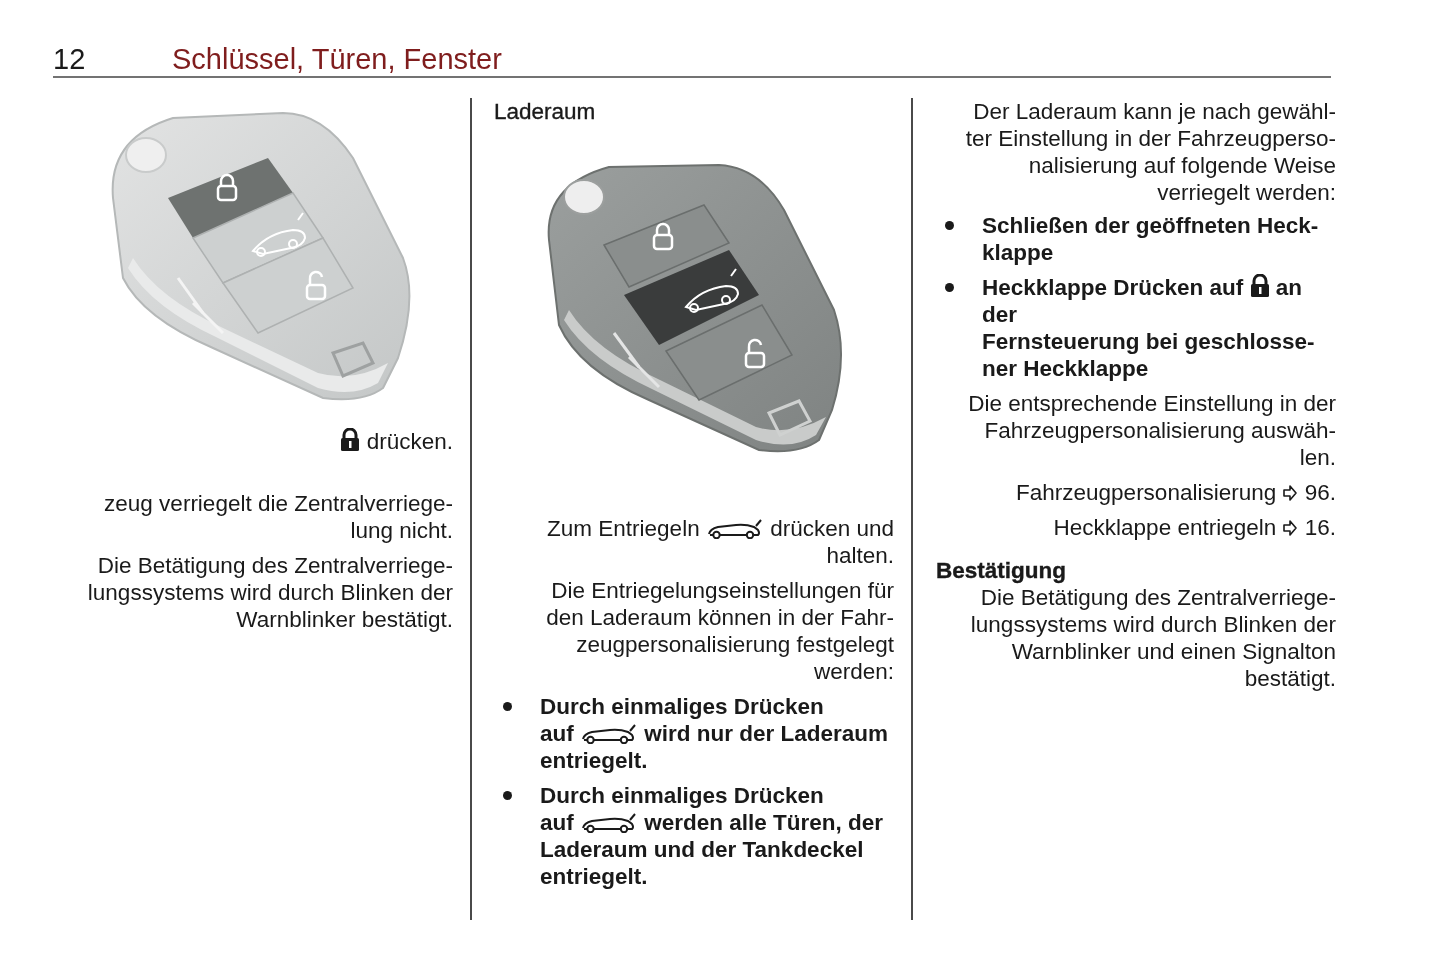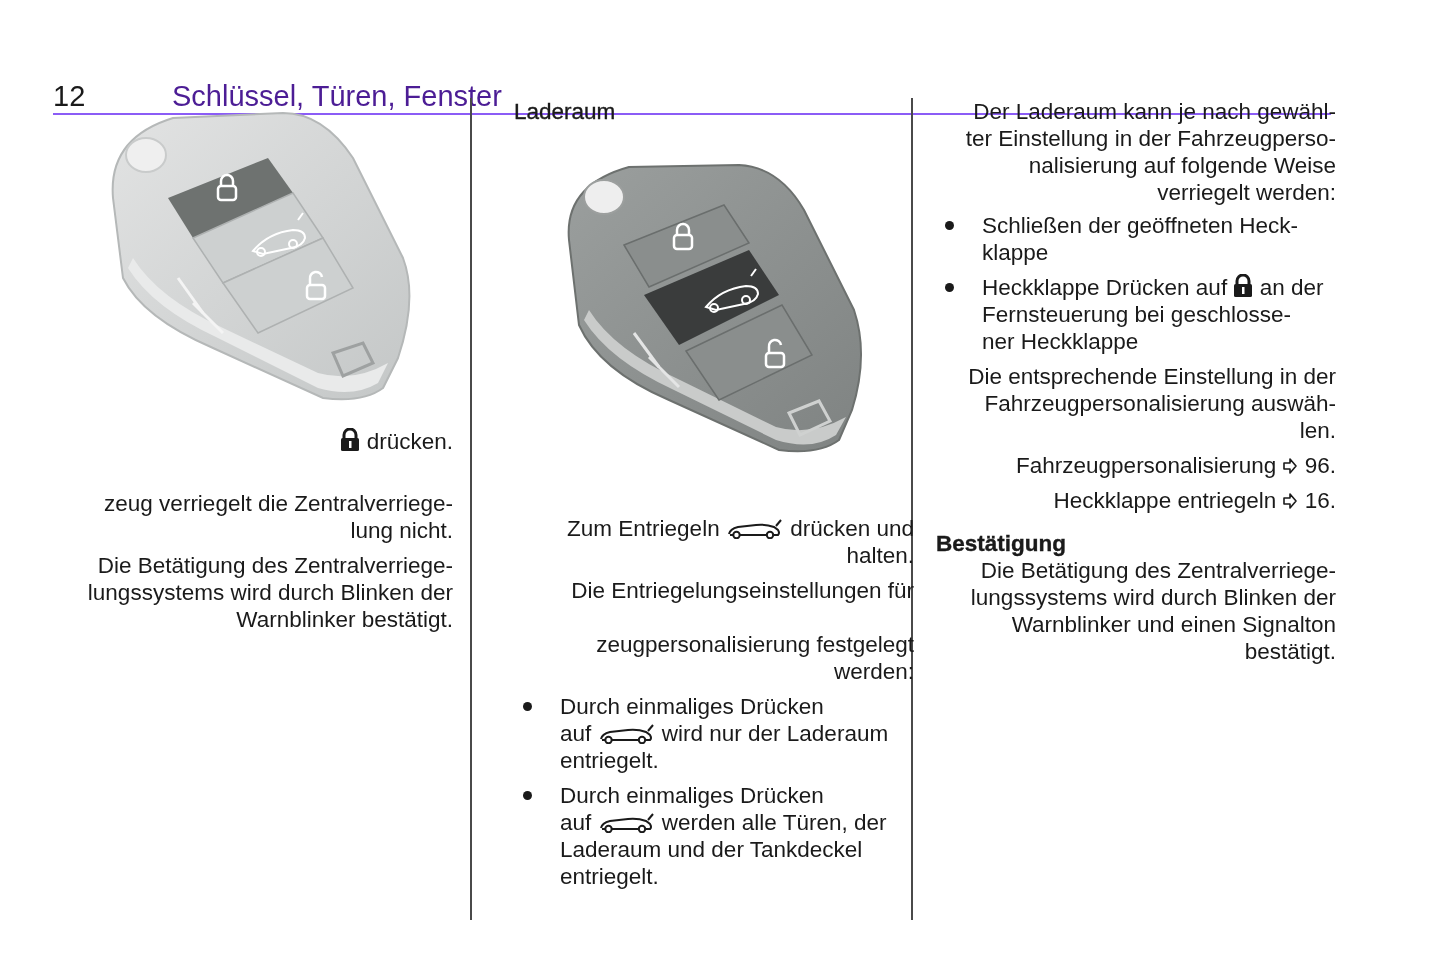--- a/index.html
+++ b/index.html
@@ -14,71 +14,71 @@
       overflow: hidden;
       font-family: "Liberation Sans", sans-serif;
       color: #1a1a1a;
     }
     .page-header {
       position: absolute;
       left: 53px;
       top: 40px;
       width: 1278px;
       height: 36px;
-      border-bottom: 2px solid #8b5cf6;
-      margin-top: 37px;
+      border-bottom: 2px solid #737373;
     }
     .page-number {
       position: absolute;
       left: 0;
       top: 2px;
       font-size: 29px;
       line-height: 34px;
       color: #1a1a1a;
     }
     .page-title {
       position: absolute;
       left: 119px;
       top: 2px;
       font-size: 29px;
       line-height: 34px;
-      color: #4c1d95;
+      color: #7f1d1d;
     }
     .col-divider {
       position: absolute;
       top: 98px;
       height: 822px;
       width: 2px;
       background: #4a4a4a;
     }
     .col {
       position: absolute;
       top: 98px;
       font-size: 22.5px;
       line-height: 27px;
     }
     .col-1 { left: 53px; width: 400px; }
-    .col-2 { left: 514px; width: 400px; }
+    .col-2 { left: 494px; width: 400px; }
     .col-3 { left: 936px; width: 400px; }
 
     p {
       margin: 0 0 8px 0;
       text-align: right;
     }
     .heading {
       font-weight: normal;
       font-size: 22.5px;
       line-height: 27px;
       margin: 0;
       -webkit-text-stroke: 0.35px #1a1a1a;
     }
     ul.bullets {
       list-style: none;
       margin: 4px 0 8px 0;
       padding: 0;
+      font-weight: bold;
     }
     ul.bullets li {
       position: relative;
       padding-left: 46px;
       margin: 0 0 8px 0;
     }
     ul.bullets li .bullet {
       position: absolute;
       left: 9px;
       top: 9px;
@@ -208,21 +208,21 @@
         <path d="M3 17 Q4 12 12 10 L30 8 Q40 7 48 10 L52 13 Q54 16 52 18 L48 18 M40 18 L14 18 M7 18 L4 18" fill="none" stroke="#1a1a1a" stroke-width="2"></path>
         <circle cx="10.5" cy="18" r="3.2" fill="none" stroke="#1a1a1a" stroke-width="2"></circle>
         <circle cx="44" cy="18" r="3.2" fill="none" stroke="#1a1a1a" stroke-width="2"></circle>
         <path d="M50 9 L55 3" stroke="#1a1a1a" stroke-width="2"></path>
       </svg><span> drücken und</span><br>
     <span>halten.</span>
   </p>
 
   <p>
     <span>Die Entriegelungseinstellungen für</span><br>
-    <br>
+    <span>den Laderaum können in der Fahr-</span><br>
     <span>zeugpersonalisierung festgelegt</span><br>
     <span>werden:</span>
   </p>
 
   <ul class="bullets">
     <li>
       <span class="bullet"></span>
       <span>Durch einmaliges Drücken</span><br>
       <span>auf </span><svg class="inline-icon" width="58" height="22" viewBox="0 0 58 22">
           <path d="M3 17 Q4 12 12 10 L30 8 Q40 7 48 10 L52 13 Q54 16 52 18 L48 18 M40 18 L14 18 M7 18 L4 18" fill="none" stroke="#1a1a1a" stroke-width="2"></path>

